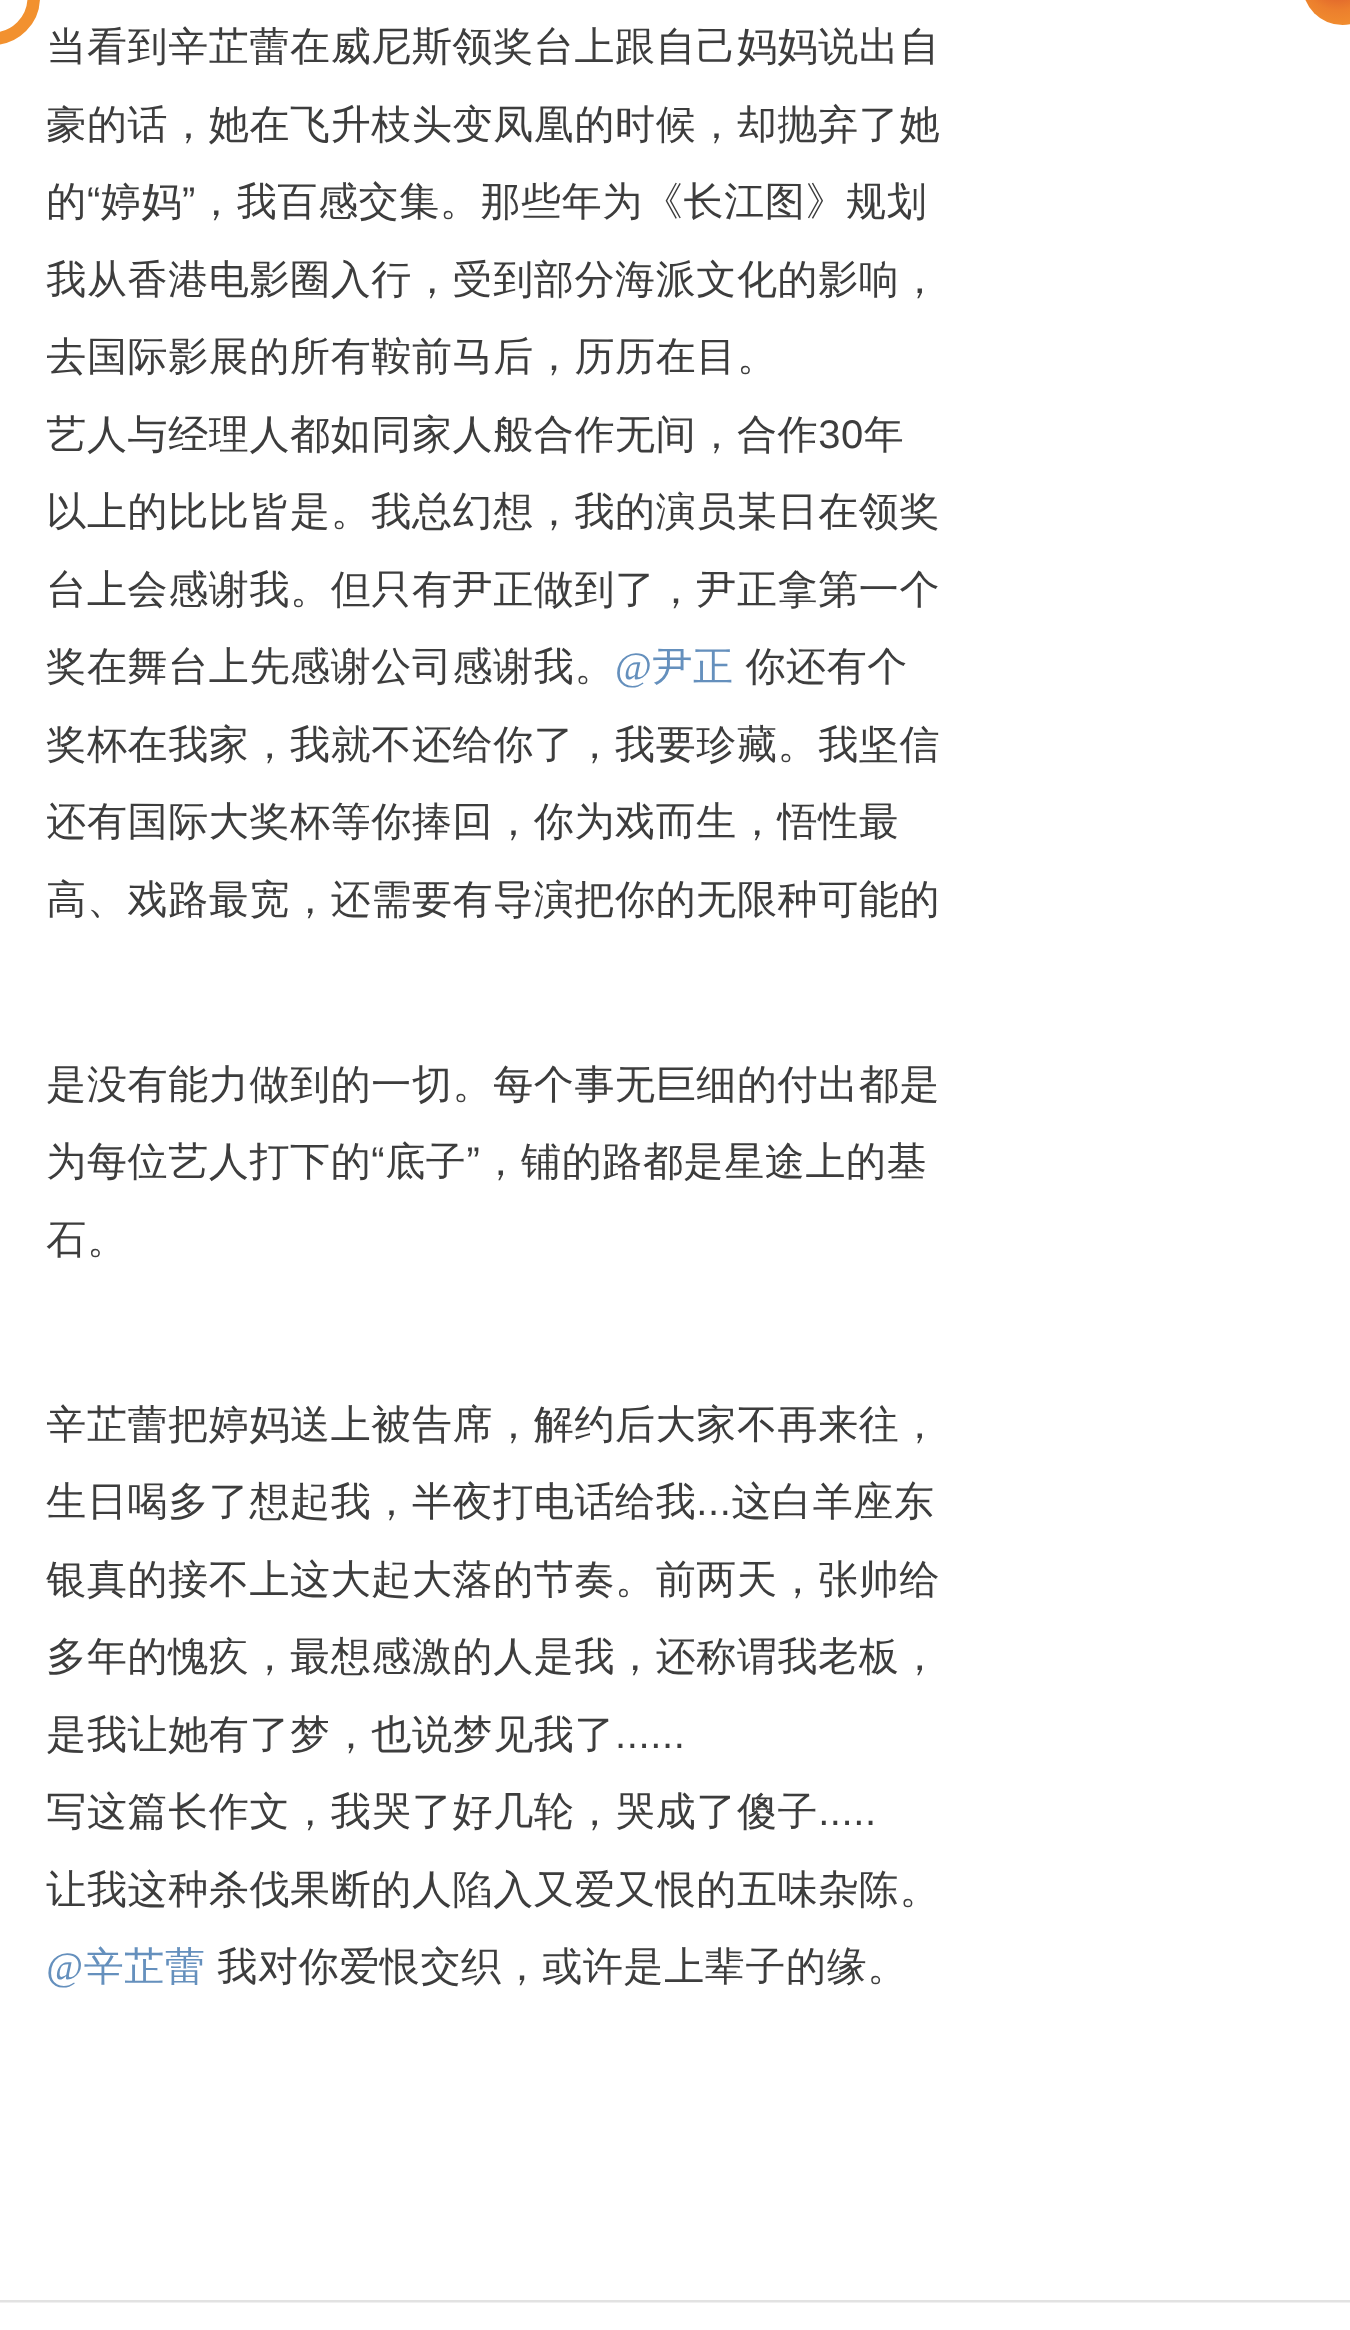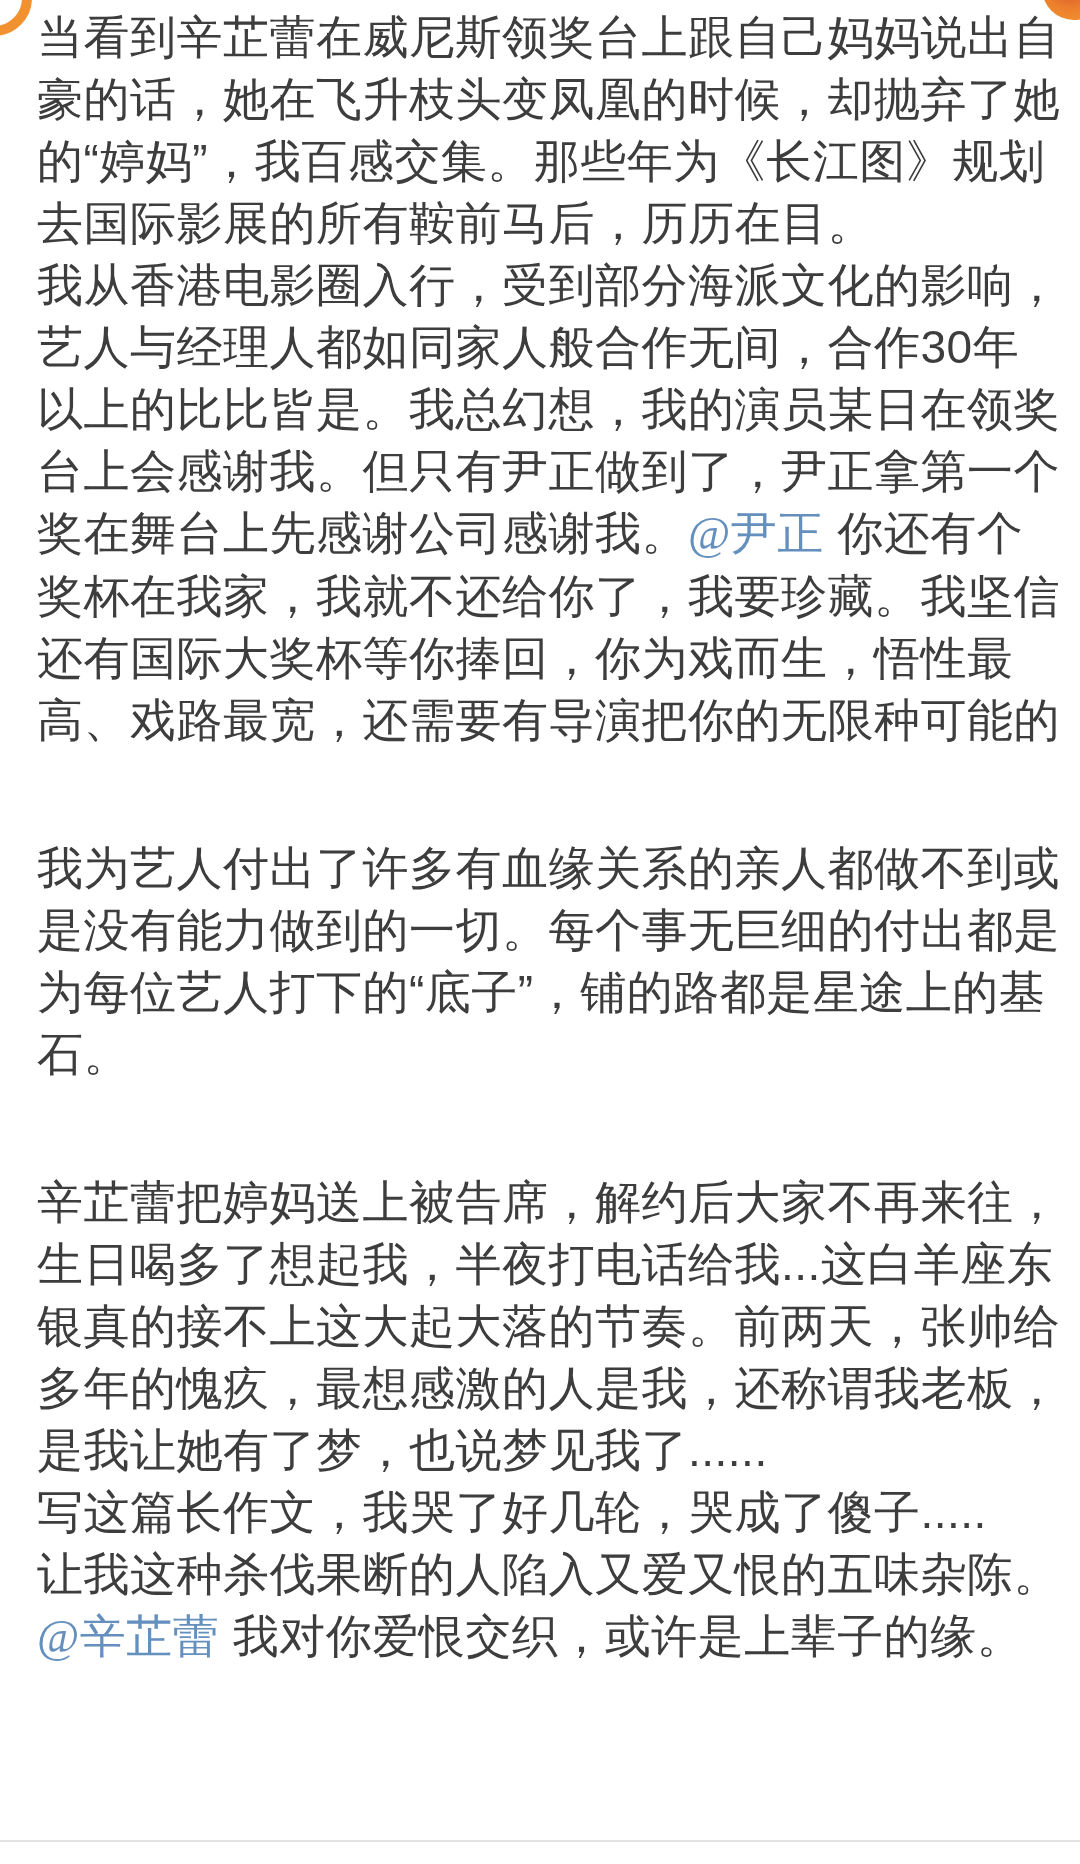--- a/index.html
+++ b/index.html
@@ -13,21 +13,21 @@
   .screen {
     position: absolute; inset: 0;
     overflow: hidden;
   }
   
   .post {
     position: absolute;
     top: 6px; left: 37px; right: 33px;
     z-index: 2;
     color: var(--text-color, #3d3d3d);
-    font-size: 46px;
+    font-size: 32px;
     line-height: 62px;
     font-weight: 400;
     letter-spacing: 0.5px;
   }
   .line { white-space: nowrap; }
   .line.blank { height: 86px; }
   .seg { color: var(--text-color, #3d3d3d); }
   .seg.link { color: var(--link-color, #6590bd); cursor: pointer; font-family: Liberation Serif, serif; }
   
   .emoji-frag { position: absolute; z-index: 1; border-radius: 50%; }
@@ -51,31 +51,30 @@
 <body style="background: rgb(255, 255, 255);">
 
 <div class="screen">
   <div class="emoji-frag frag-left"></div>
   <div class="emoji-frag frag-right"></div>
   <div class="divider"></div>
   <div class="post" id="post-text">
       <div class="line"><span class="seg">当看到辛芷蕾在威尼斯领奖台上跟自己妈妈说出自</span></div>
       <div class="line"><span class="seg">豪的话，她在飞升枝头变凤凰的时候，却抛弃了她</span></div>
       <div class="line"><span class="seg">的“婷妈”，我百感交集。那些年为《长江图》规划</span></div>
+      <div class="line"><span class="seg">我从香港电影圈入行，受到部分海派文化的影响，</span></div>
       <div class="line"><span class="seg">去国际影展的所有鞍前马后，历历在目。</span></div>
-      <div class="line"><span class="seg">我从香港电影圈入行，受到部分海派文化的影响，</span></div>
       <div class="line"><span class="seg">艺人与经理人都如同家人般合作无间，合作30年</span></div>
       <div class="line"><span class="seg">以上的比比皆是。我总幻想，我的演员某日在领奖</span></div>
       <div class="line"><span class="seg">台上会感谢我。但只有尹正做到了，尹正拿第一个</span></div>
       <div class="line"><span class="seg">奖在舞台上先感谢公司感谢我。</span><span class="seg link">@尹正</span><span class="seg"> 你还有个</span></div>
       <div class="line"><span class="seg">奖杯在我家，我就不还给你了，我要珍藏。我坚信</span></div>
       <div class="line"><span class="seg">还有国际大奖杯等你捧回，你为戏而生，悟性最</span></div>
       <div class="line"><span class="seg">高、戏路最宽，还需要有导演把你的无限种可能的</span></div>
       <div class="line blank"></div>
-      <div class="line"><span class="seg">我为艺人付出了许多有血缘关系的亲人都做不到或</span></div>
       <div class="line"><span class="seg">是没有能力做到的一切。每个事无巨细的付出都是</span></div>
       <div class="line"><span class="seg">为每位艺人打下的“底子”，铺的路都是星途上的基</span></div>
       <div class="line"><span class="seg">石。</span></div>
       <div class="line blank"></div>
       <div class="line"><span class="seg">辛芷蕾把婷妈送上被告席，解约后大家不再来往，</span></div>
       <div class="line"><span class="seg">生日喝多了想起我，半夜打电话给我...这白羊座东</span></div>
       <div class="line"><span class="seg">银真的接不上这大起大落的节奏。前两天，张帅给</span></div>
       <div class="line"><span class="seg">多年的愧疚，最想感激的人是我，还称谓我老板，</span></div>
       <div class="line"><span class="seg">是我让她有了梦，也说梦见我了......</span></div>
       <div class="line"><span class="seg">写这篇长作文，我哭了好几轮，哭成了傻子.....</span></div>

